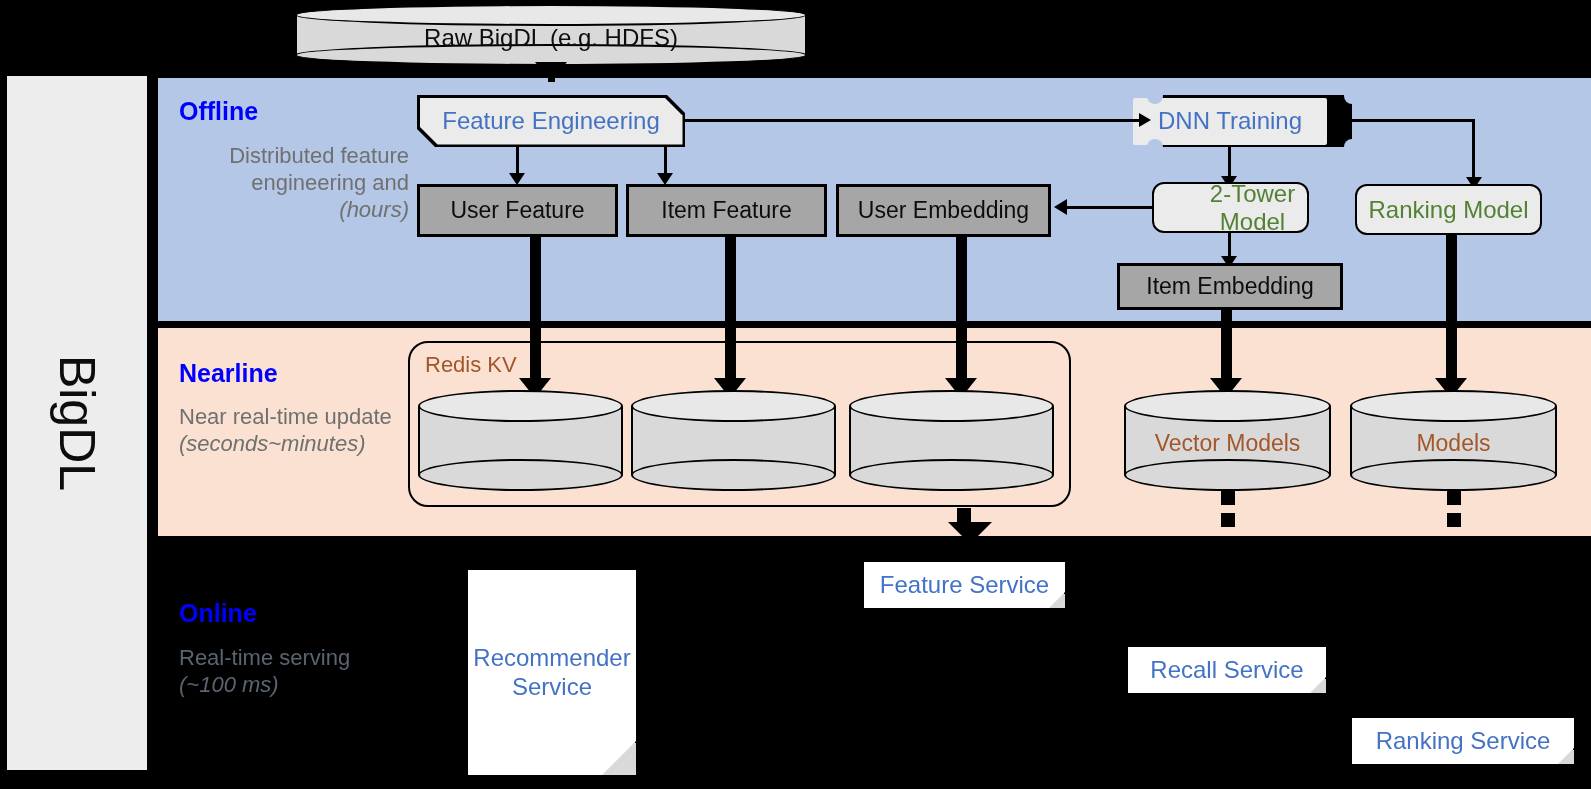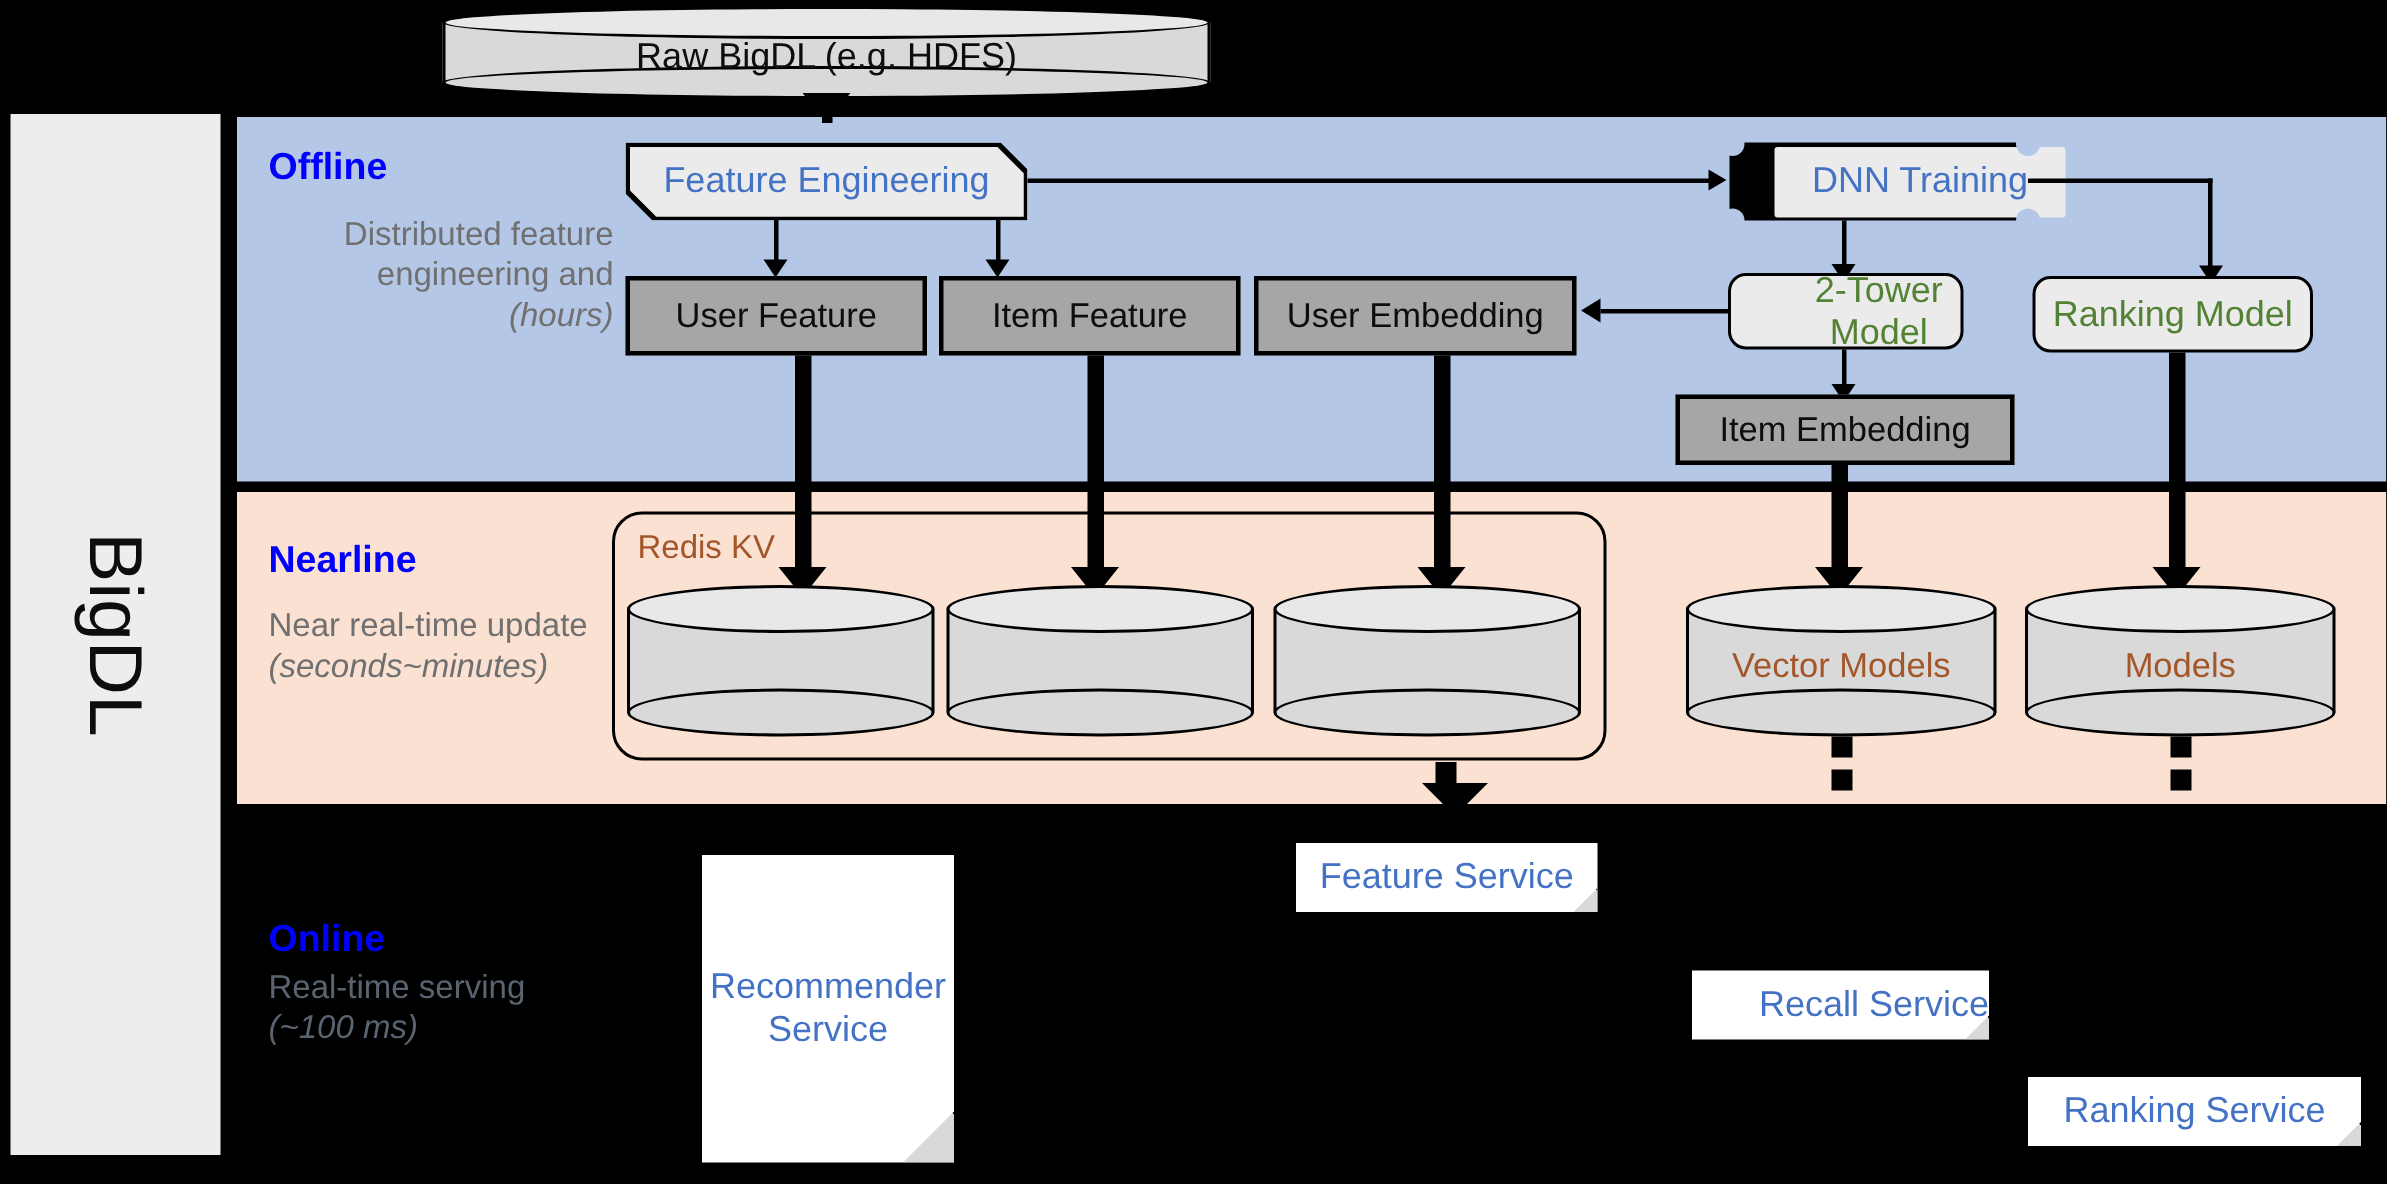--- a/index.html
+++ b/index.html
@@ -21,21 +21,21 @@
   .band-title{position:absolute;font-weight:bold;font-size:25px;color:#0000ff;}
   .band-sub{position:absolute;font-size:22px;color:#707070;line-height:1.22;width:230px;}
   .band-sub i{font-style:italic;}
 
   #t-offline{left:179px;top:97px;}
   #s-offline{left:179px;top:143px;text-align:right;}
   #t-nearline{left:179px;top:359px;}
   #s-nearline{left:179px;top:404px;}
   #t-online{left:179px;top:599px;}
   #s-online{left:179px;top:645px;}
-  #t-online{color:#0000ff;margin-top:13px;}
+  #t-online{color:#0000ff;}
   #s-online{color:#5a6470;}
 
   
   .node{position:absolute;box-sizing:border-box;display:flex;align-items:center;
         justify-content:center;text-align:center;line-height:1.15;}
 
   
   .grey-box{background:#a6a6a6;border:3px solid #000;color:#0d0d0d;font-size:23px;}
 
   
@@ -116,21 +116,21 @@
   <div class="band-sub" id="s-offline">
     <span>Distributed feature engineering and </span><i>(hours)</i>
   </div>
 
   <div class="cut-box-outline" style="left:417px;top:95px;width:268px;height:52px;"></div>
   <div class="node cut-box" style="left:419.5px;top:97.5px;width:263px;height:47px;border:none;">
     <span>Feature Engineering</span>
   </div>
 
   <div class="bracket-outer" style="left:1153px;top:95px;width:199px;height:52px;"></div>
-  <div class="bracket-inner" style="left:1183px;top:97.5px;width:194px;height:47px;border-radius:2px;">
+  <div class="bracket-inner" style="left:1133px;top:97.5px;width:194px;height:47px;border-radius:2px;">
     <span>DNN Training</span>
   </div>
   <div class="notch" style="left:1147px;top:88px;"></div>
   <div class="notch" style="left:1344px;top:88px;"></div>
   <div class="notch" style="left:1147px;top:139px;"></div>
   <div class="notch" style="left:1344px;top:139px;"></div>
 
   <div class="ln thin" style="left:685px;top:119px;width:455px;height:2.5px;"></div>
   <div class="arrowright" style="left:1139px;top:113px;"></div>
 
@@ -247,21 +247,21 @@
   <div class="doc" style="left:468px;top:570px;width:168px;height:205px;font-size:24px;">
     <span style="padding:0 8px;">Recommender Service</span>
     <span class="fold" style="width:34px;height:34px;"></span>
   </div>
 
   <div class="doc" style="left:864px;top:562px;width:201px;height:46px;font-size:24px;text-align:center;">
     <span>Feature Service</span>
     <span class="fold"></span>
   </div>
 
-  <div class="doc" style="left:1128px;top:647px;width:198px;height:46px;font-size:24px;justify-content:flex-end;">
+  <div class="doc" style="left:1128px;top:647px;width:198px;height:46px;font-size:24px;">
     <span>Recall Service</span>
     <span class="fold"></span>
   </div>
 
   <div class="doc" style="left:1352px;top:718px;width:222px;height:46px;font-size:24px;">
     <span>Ranking Service</span>
     <span class="fold"></span>
   </div>
 
 </div>

